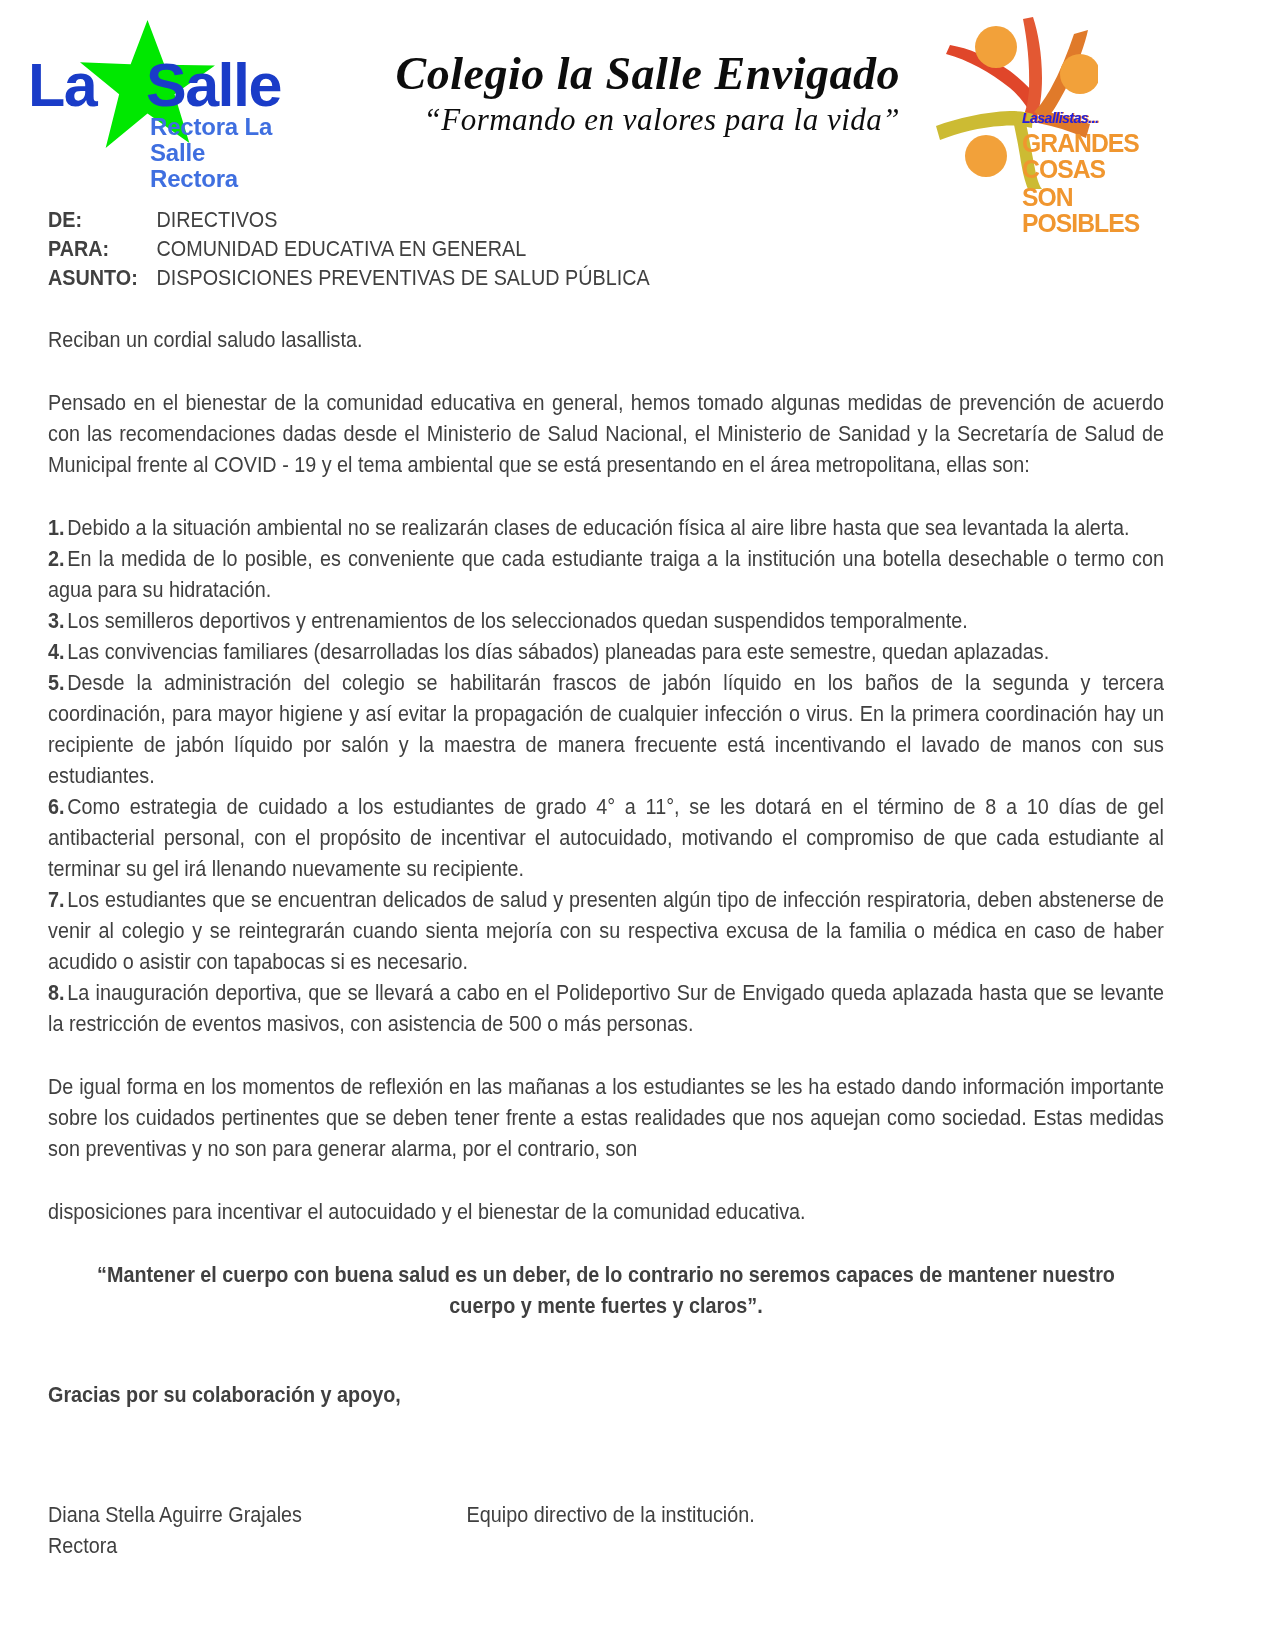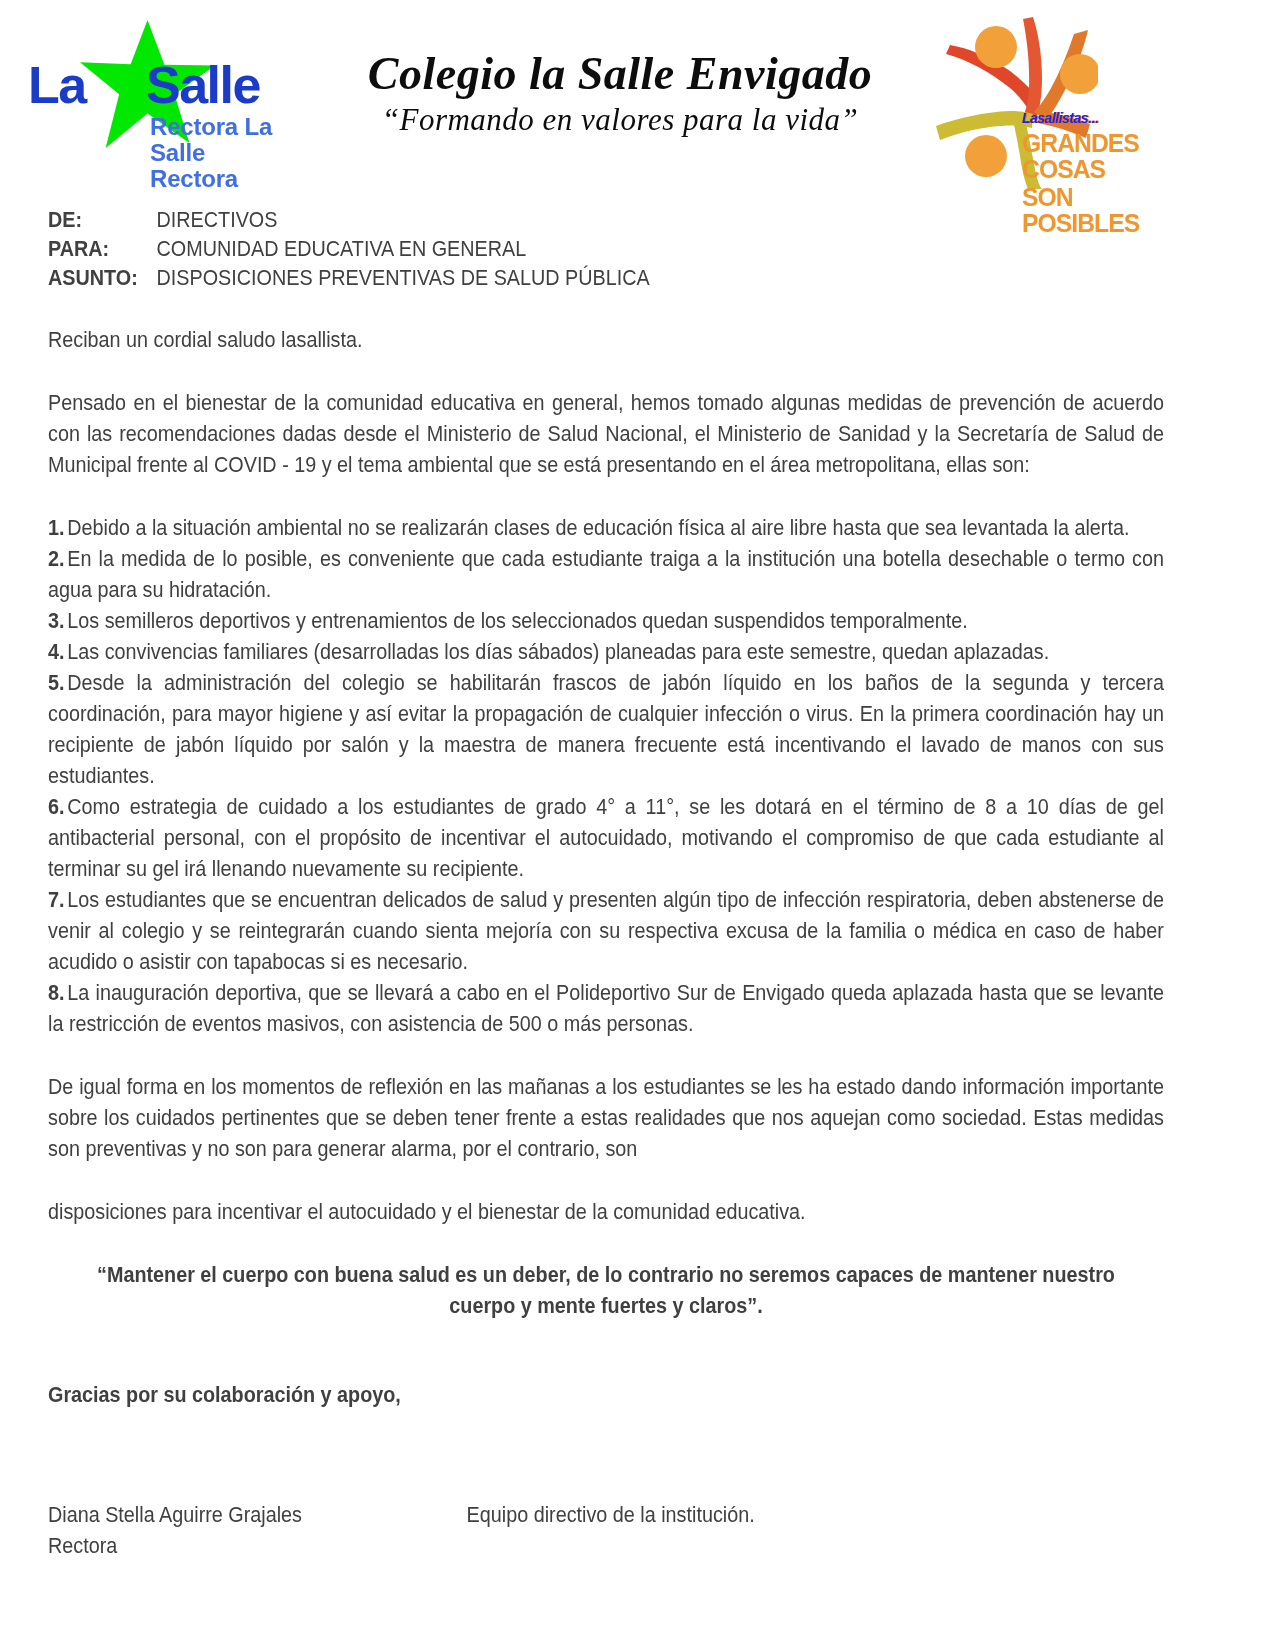--- a/index.html
+++ b/index.html
@@ -52,21 +52,21 @@
     position: absolute;
     top: 36px;
     left: 0px;
     width: 300px;
     height: 62px;
   }
   .ls-la, .ls-salle {
     position: absolute;
     font-family: "Liberation Sans", "DejaVu Sans", sans-serif;
     font-weight: bold;
-    font-size: 52px;
+    font-size: 61px;
     line-height: 62px;
     color: #1a3cc8;
     letter-spacing: -1.5px;
   }
   .ls-la  { left: 6px;  top: 0; }
   .ls-salle { left: 124px; top: 0; }
   .ls-sub {
     position: absolute;
     left: 128px;
     top: 96px;
@@ -77,21 +77,21 @@
     color: #3f6fe0;
     letter-spacing: -0.2px;
   }
 
   
   .title-block {
     position: absolute;
     left: 340px;
     top: 48px;
     width: 560px;
-    text-align: center;
+    text-align: right;
   }
   .school-title {
     font-family: "Liberation Serif", "DejaVu Serif", serif;
     font-style: italic;
     font-weight: bold;
     font-size: 46px;
     line-height: 52px;
     color: #0d0d0d;
     letter-spacing: 0.5px;
     white-space: nowrap;

